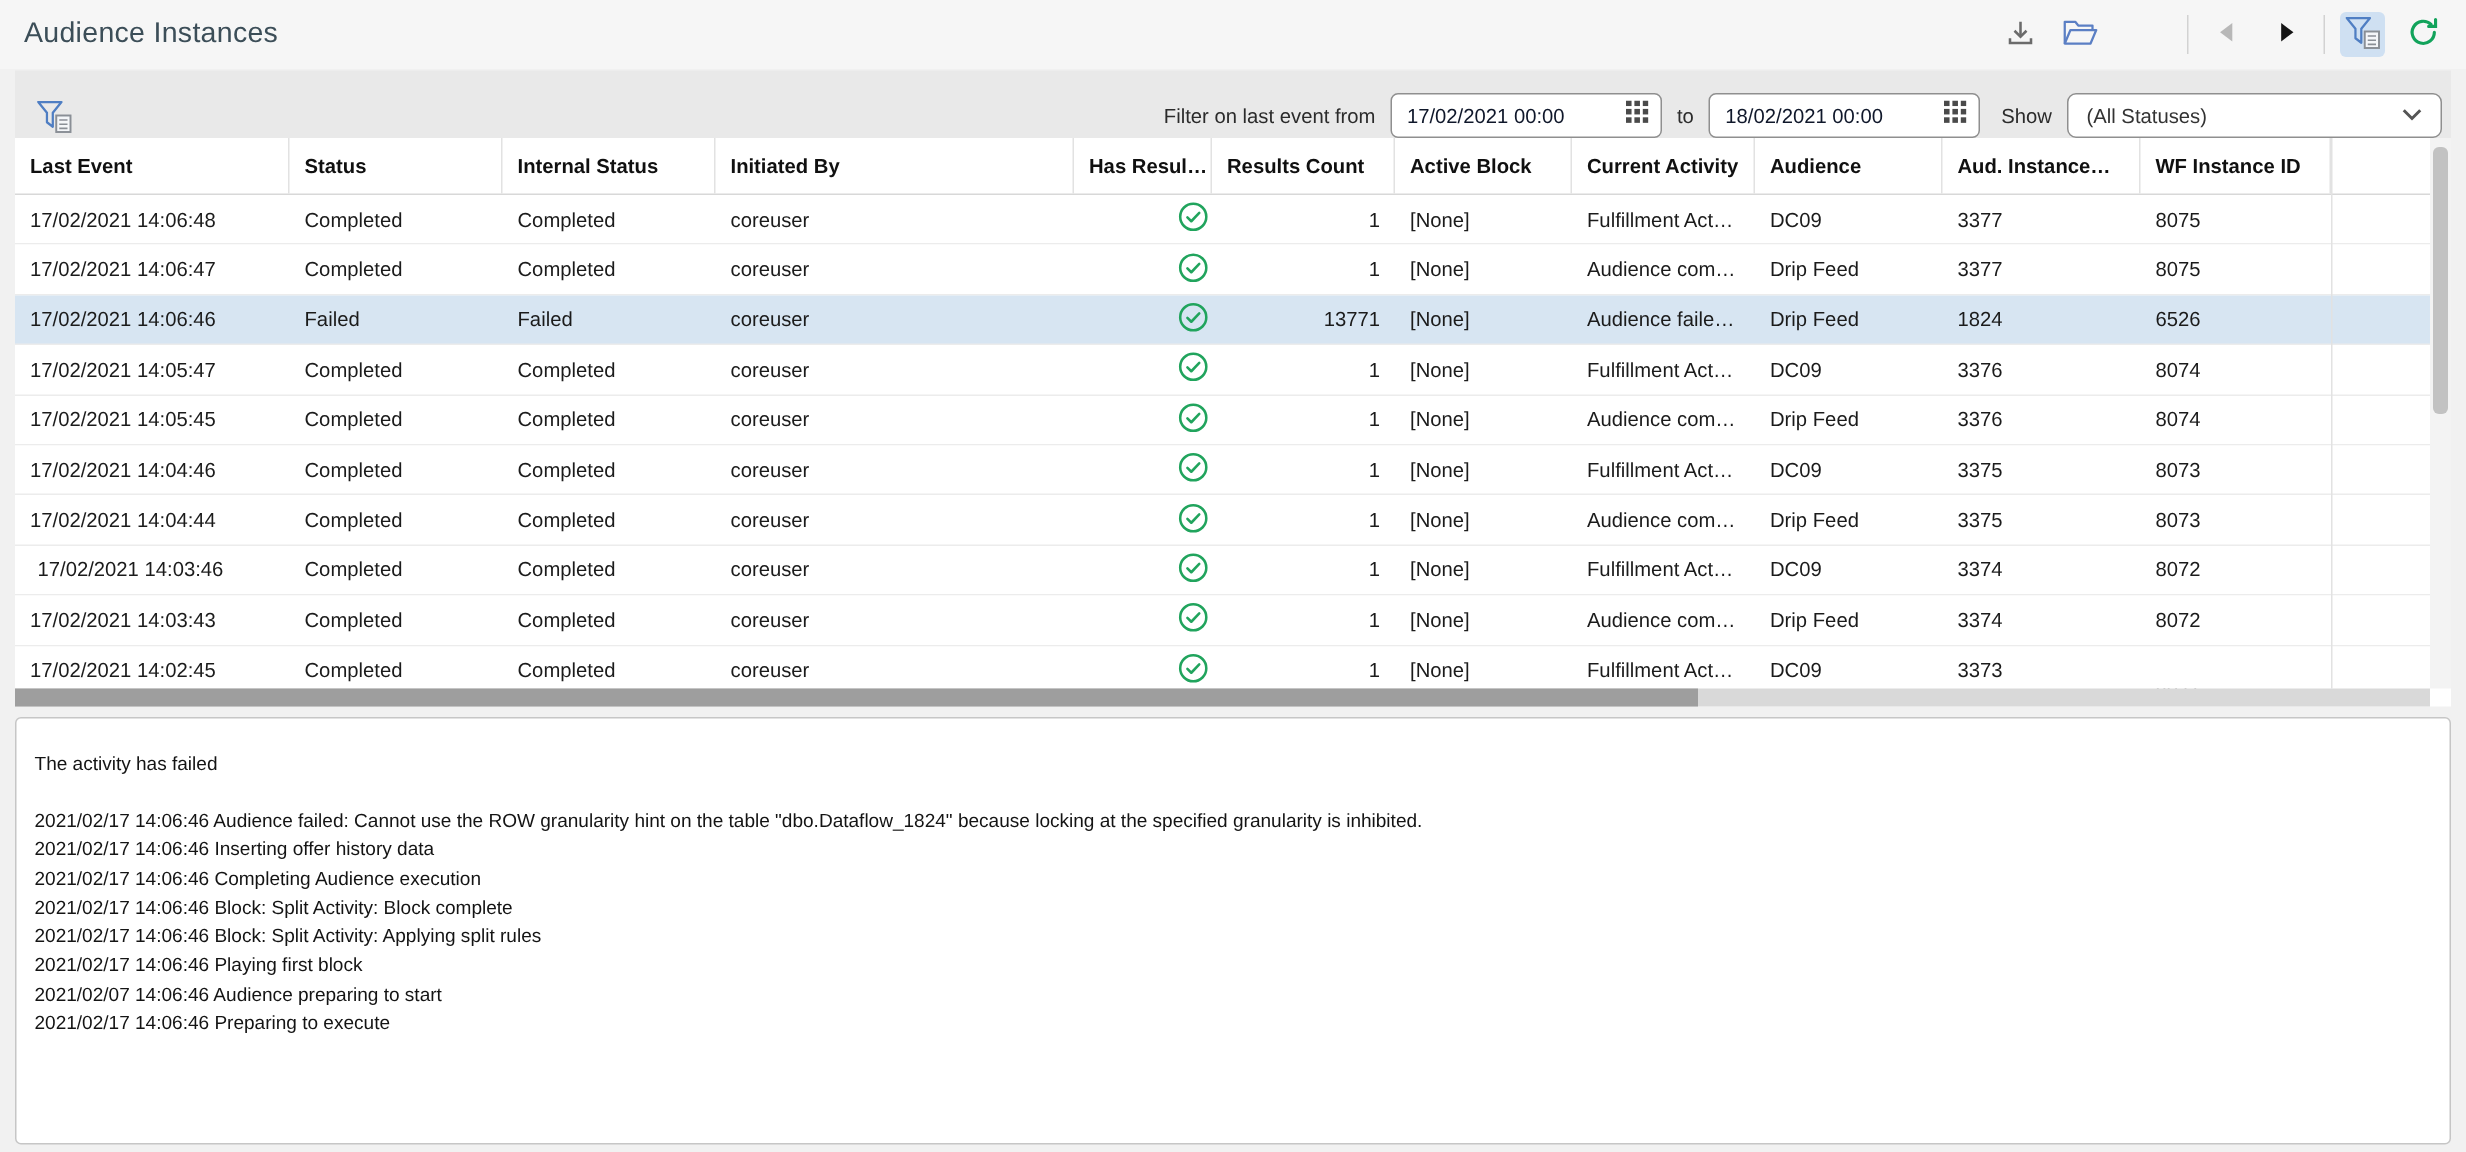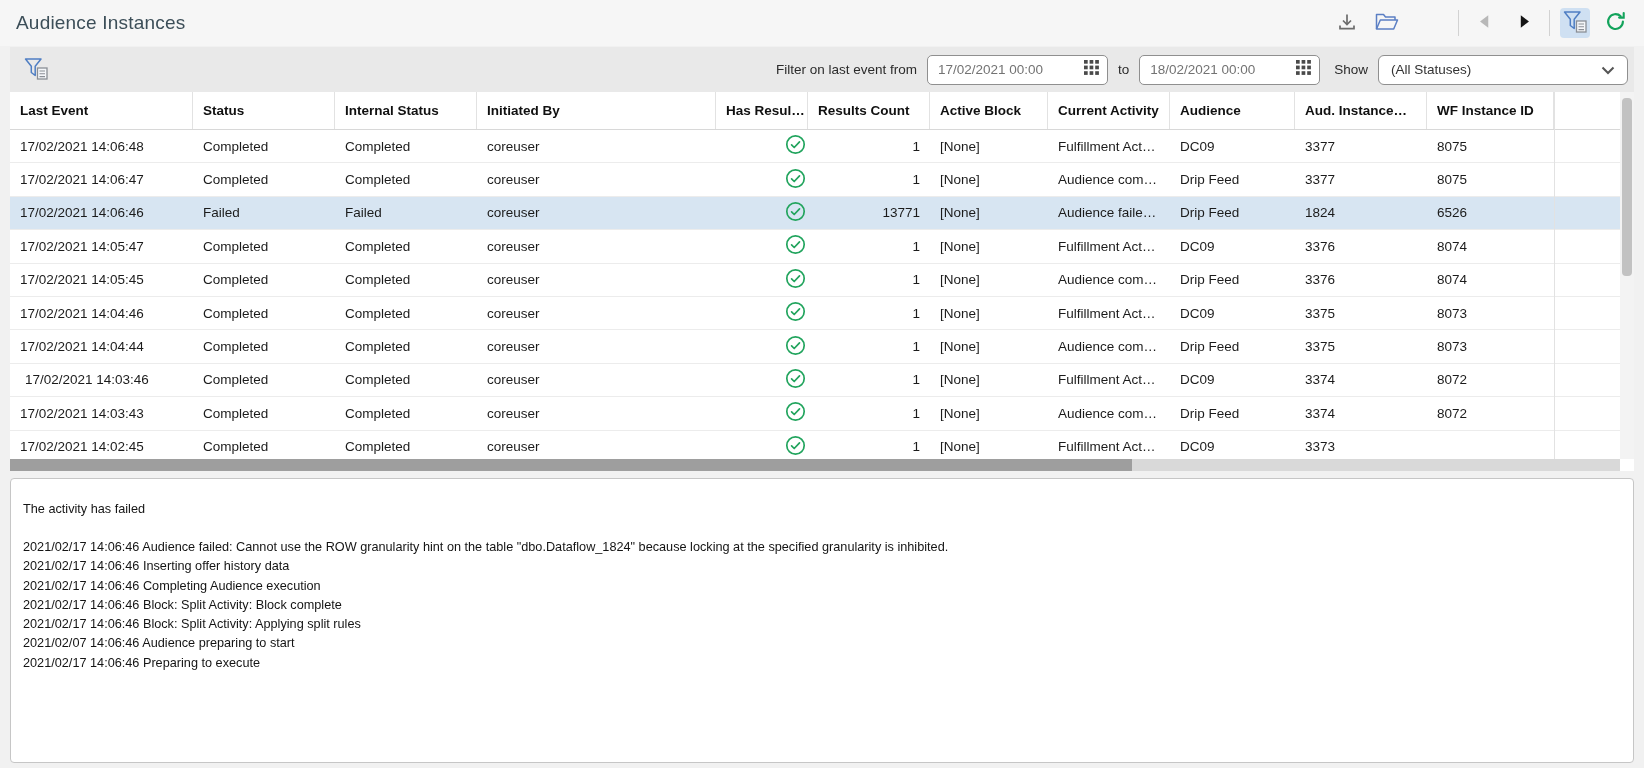--- a/index.html
+++ b/index.html
@@ -14,26 +14,26 @@
   
   .app-header { position:absolute; top:0; left:0; right:0; height:46px; background:#f6f6f6; }
   .page-title { position:absolute; left:16px; top:12px; font-size:19px; color:#3c4e58; letter-spacing:.2px; }
   .header-icons { position:absolute; right:14px; top:7px; height:32px; display:flex; align-items:center; }
   .icon-btn { background:none; border:none; cursor:pointer; display:flex; align-items:center; justify-content:center; width:30px; height:30px; padding:0; }
   .icon-btn.active { background:#cfe0f2; border-radius:4px; }
   .hsep { width:1px; height:26px; background:#d2d2d2; margin:0 10px; }
   .gap-lg { width:46px; }
   .gap-sm { width:10px; }
   
-  .toolbar { position:absolute; left:10px; right:10px; top:47px; height:45px; background:#e9e9e9; display:flex; align-items:center; }
+  .toolbar { position:absolute; left:10px; right:10px; top:47px; height:45px; background:#e9e9e9; display:flex; align-items:flex-end; }
   .toolbar-filter { background:none; border:none; cursor:pointer; margin-left:14px; display:flex; align-items:center; }
   .toolbar-right { margin-left:auto; display:flex; align-items:center; gap:10px; padding-right:6px; }
   .lbl { font-size:13.5px; color:#2b2b2b; white-space:nowrap; }
   .date-input { width:181px; height:30px; background:#fff; border:1px solid #8f8f8f; border-radius:5px; display:flex; align-items:center; padding:0 8px 0 10px; cursor:text; }
-  .date-input .val { font-size:13.5px; color:#737373; flex:1; }
+  .date-input .val { font-size:13.5px; color:#0f172a; flex:1; }
   .select-box { width:250px; height:30px; background:#fff; border:1px solid #8f8f8f; border-radius:6px; display:flex; align-items:center; padding:0 12px; cursor:pointer; }
   .select-box .val { font-size:13.5px; color:#333; flex:1; }
   
   .table-area { position:absolute; left:10px; top:92px; width:1624px; height:379px; background:#fff; }
   .thead { display:flex; height:38px; width:1610px; border-bottom:1px solid #d8d8d8; background:#fff; }
   .th { display:flex; align-items:center; padding:0 10px; font-size:13.5px; font-weight:bold; color:#101010; border-right:1px solid #e2e2e2; white-space:nowrap; overflow:hidden; flex:none; cursor:pointer; }
   .tbody { position:absolute; top:38px; left:0; width:1610px; height:329px; overflow:hidden; }
   .tr { display:flex; height:33.4px; border-bottom:1px solid #ececec; background:#fff; width:1610px; cursor:pointer; }
   .tr.selected { background:#d7e5f2; }
   .td { display:flex; align-items:center; padding:0 10px; font-size:13.5px; color:#1b1b1b; white-space:nowrap; overflow:hidden; flex:none; }
@@ -356,16 +356,17 @@
 </div>
 
 <div class="log-panel">
   <div class="log-summary">The activity has failed</div>
   <div class="log-lines" id="log-lines">
       <div class="log-line">2021/02/17 14:06:46 Audience failed: Cannot use the ROW granularity hint on the table "dbo.Dataflow_1824" because locking at the specified granularity is inhibited.</div>
       <div class="log-line">2021/02/17 14:06:46 Inserting offer history data</div>
       <div class="log-line">2021/02/17 14:06:46 Completing Audience execution</div>
       <div class="log-line">2021/02/17 14:06:46 Block: Split Activity: Block complete</div>
       <div class="log-line">2021/02/17 14:06:46 Block: Split Activity: Applying split rules</div>
+      <div class="log-line">2021/02/17 14:06:46 Playing first block</div>
       <div class="log-line">2021/02/07 14:06:46 Audience preparing to start</div>
       <div class="log-line">2021/02/17 14:06:46 Preparing to execute</div>
     </div>
 </div>
 
 </body></html>

